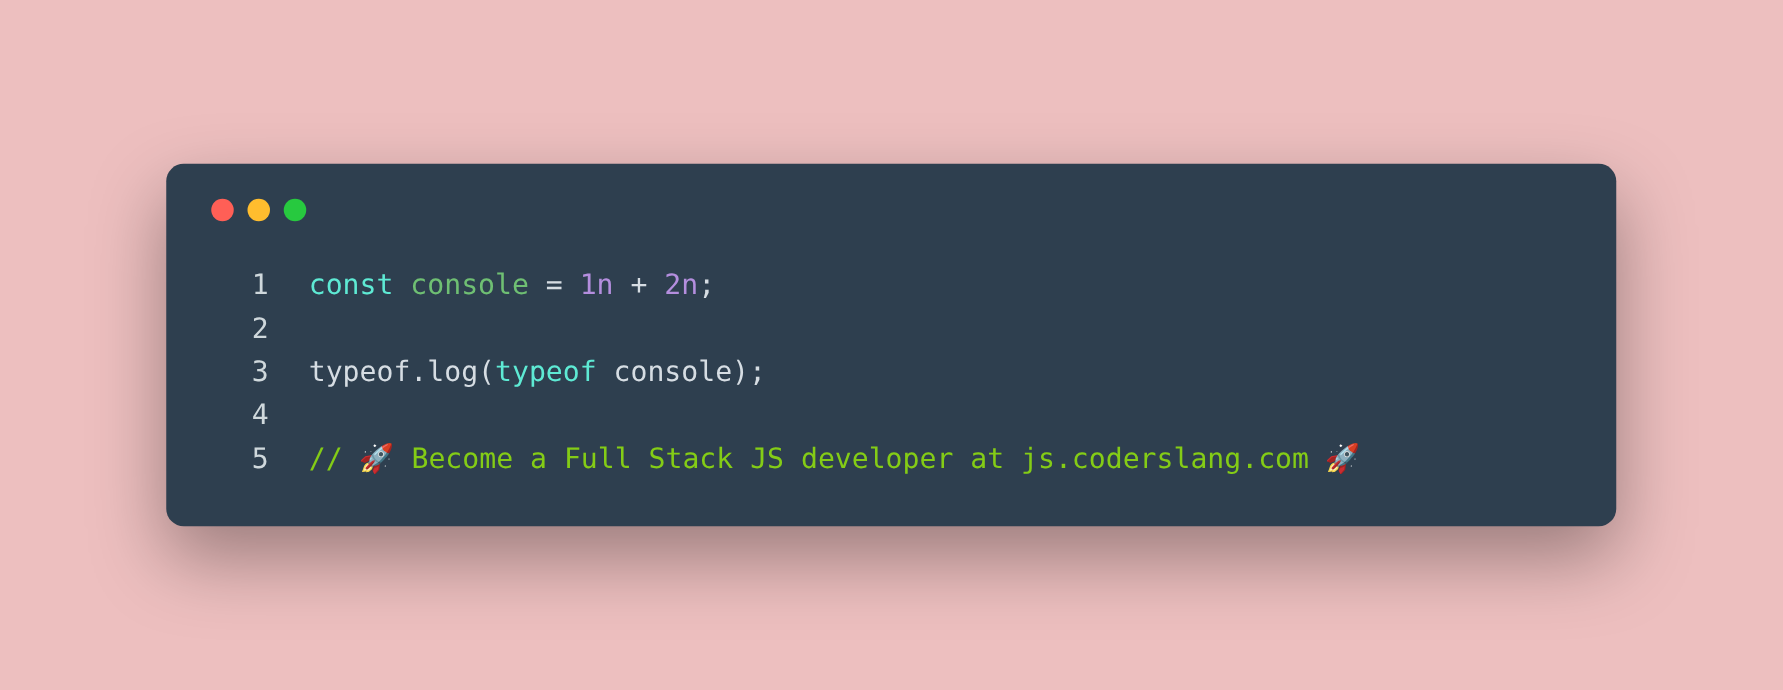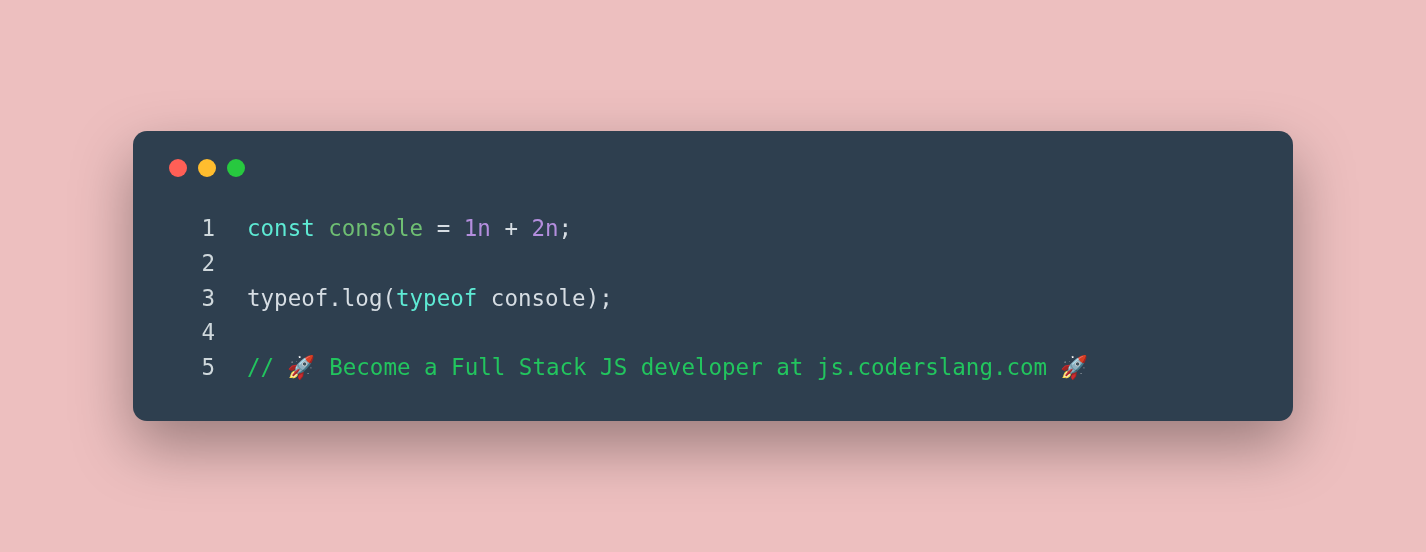--- a/index.html
+++ b/index.html
@@ -49,21 +49,21 @@
       width: 46px;
       text-align: right;
       margin-right: 32px;
       user-select: none;
     }
     .tok-default { color: #d6dde3; }
     .tok-keyword { color: #5eead4; }
     .tok-ident { color: #6fbf73; }
     .tok-op { color: #d6dde3; }
     .tok-num { color: #b48ede; }
-    .tok-comment { color: #22c55e; }
+    .tok-comment { color: #84cc16; }
   </style>
 </head>
 <body>
 
 <div class="window">
   <div class="titlebar">
     <div class="dot dot-red"></div>
     <div class="dot dot-yellow"></div>
     <div class="dot dot-green"></div>
   </div>

